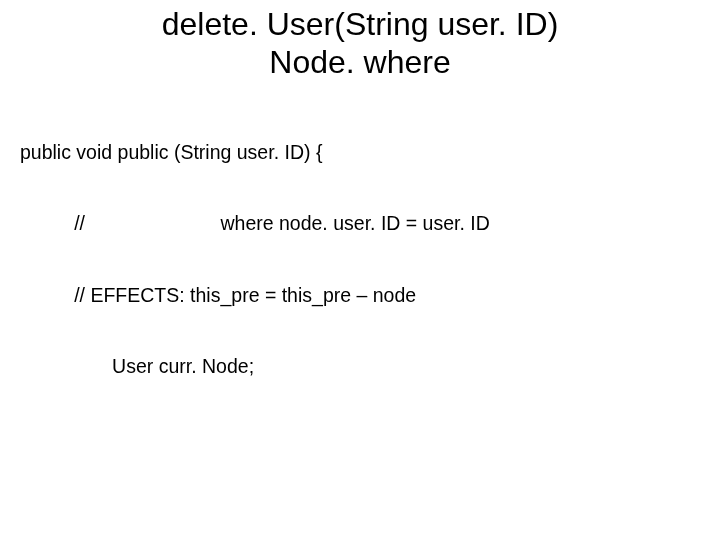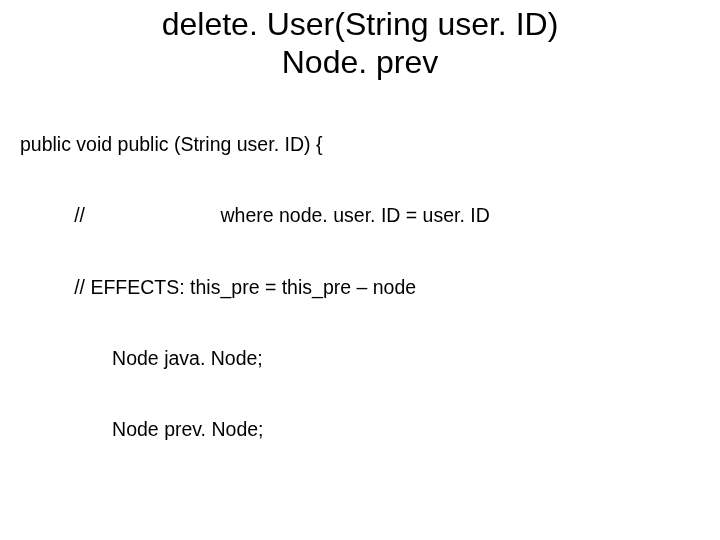--- a/index.html
+++ b/index.html
@@ -16,45 +16,44 @@
       width: 100%;
       height: 100%;
       box-sizing: border-box;
       padding-top: 6px;
     }
     .title {
       text-align: center;
       font-size: 32px;
       line-height: 1.18;
       font-weight: normal;
-      margin: 0 0 4px 0;
+      margin: 0 0 12px 0;
     }
     .code {
       font-size: 19.5px;
       line-height: 1.22;
       white-space: pre;
       font-family: Arial, Helvetica, sans-serif;
       padding-left: 20px;
     }
   </style>
 </head>
 <body>
 
 <div class="slide">
   <h1 class="title">
     <span>delete. User(String user. ID)</span><br>
-    <span>Node. prev</span>
+    <span>Node. where</span>
   </h1>
 
   <div class="code">
     <div>public void public (String user. ID) {</div>
     <div>          //                         where node. user. ID = user. ID</div>
     <div>          // EFFECTS: this_pre = this_pre – node</div>
-    <div>                 Node java. Node;</div>
-    <div>                 Node prev. Node;</div>
+    <div>                 User curr. Node;</div>
     
     <div></div>
     
     
     <div></div>
     
   </div>
 </div>
 
 </body></html>

